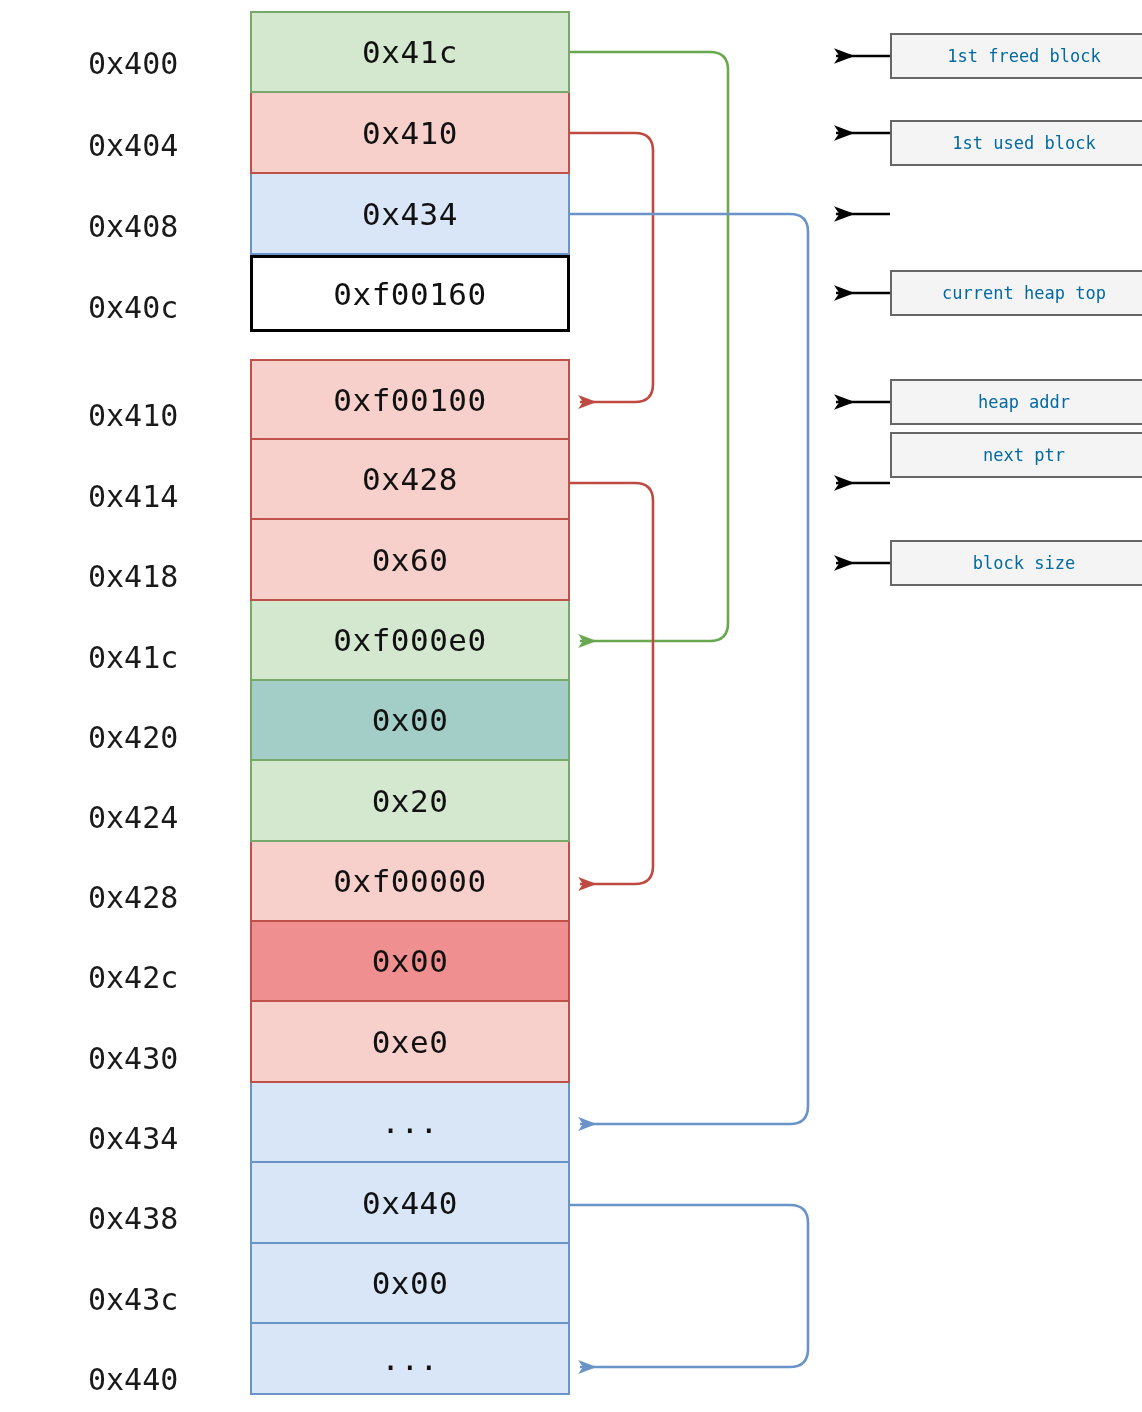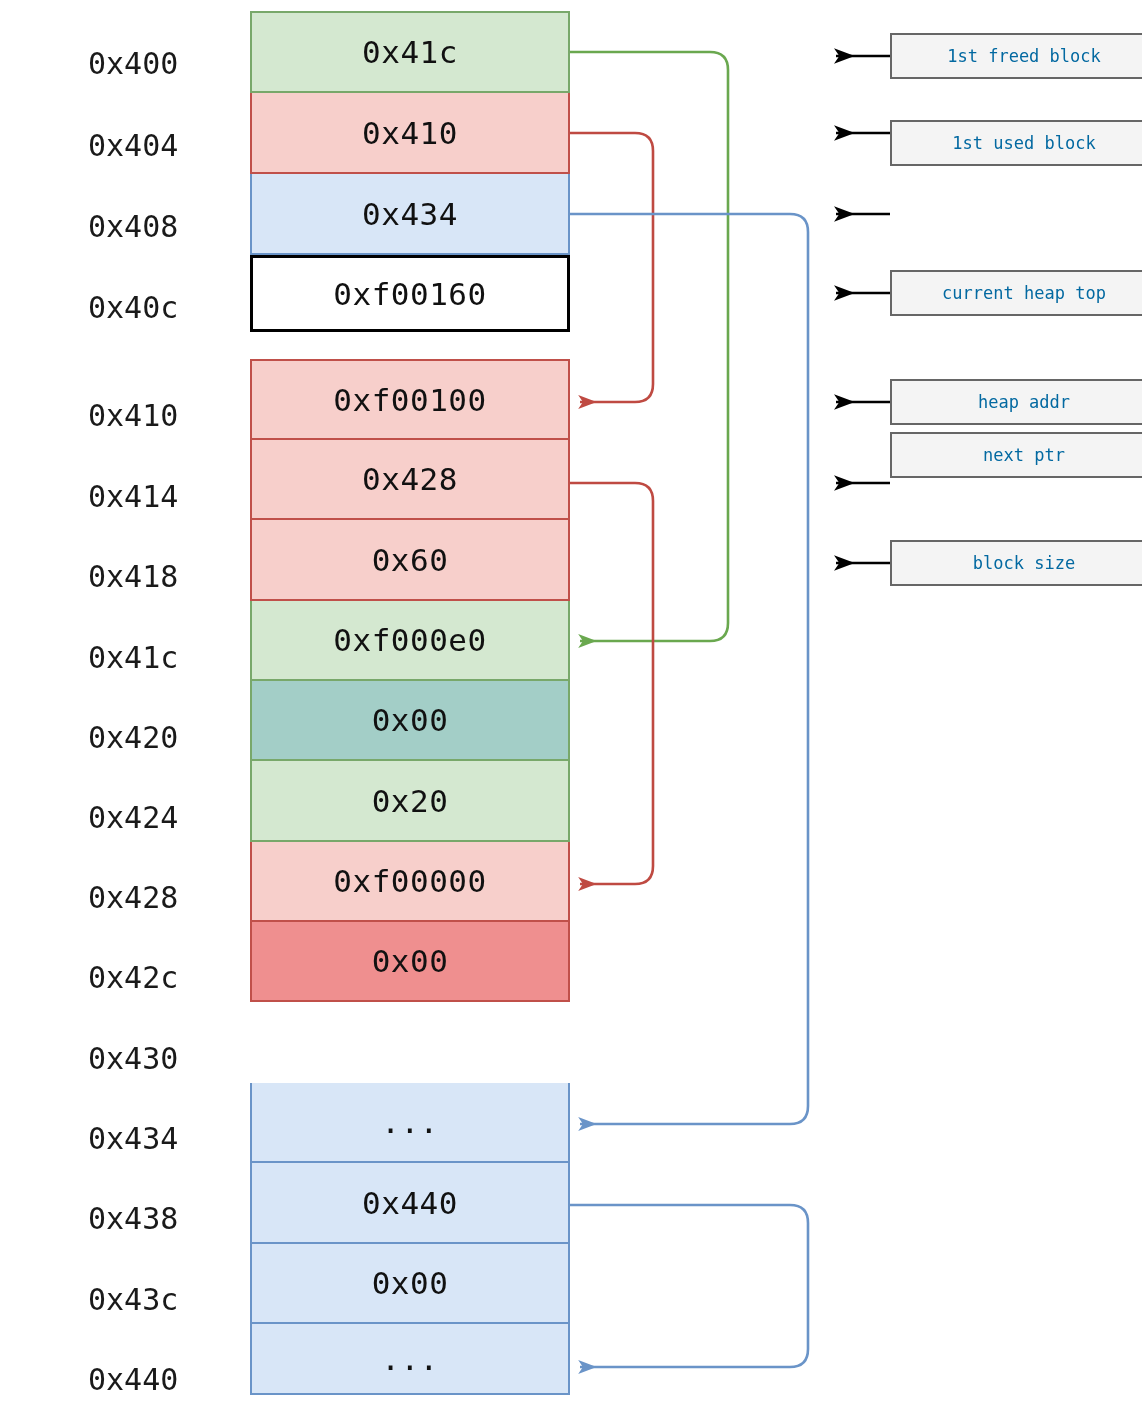--- a/index.html
+++ b/index.html
@@ -106,20 +106,21 @@
   <div class="cell white" style="top:255px; height:77px">0xf00160</div>
 
   <div class="cell red" style="top:359px;  height:81px">0xf00100</div>
   <div class="cell red nt" style="top:440px;  height:80px">0x428</div>
   <div class="cell red nt" style="top:520px;  height:81px">0x60</div>
   <div class="cell green nt" style="top:601px;  height:80px">0xf000e0</div>
   <div class="cell teal nt" style="top:681px;  height:80px">0x00</div>
   <div class="cell green nt" style="top:761px;  height:81px">0x20</div>
   <div class="cell red nt" style="top:842px;  height:80px">0xf00000</div>
   <div class="cell darkred nt" style="top:922px;height:80px">0x00</div>
+  <div class="cell red nt" style="top:1002px; height:81px">0xe0</div>
   <div class="cell blue nt" style="top:1083px; height:80px">...</div>
   <div class="cell blue nt" style="top:1163px; height:81px">0x440</div>
   <div class="cell blue nt" style="top:1244px; height:80px">0x00</div>
   <div class="cell blue nt" style="top:1324px; height:71px">...</div>
 
   <svg id="arrows" viewBox="0 0 1142 1412">
     <defs>
       <marker id="ah-green" viewBox="0 0 10 10" refX="9" refY="5" markerWidth="7" markerHeight="7" orient="auto-start-reverse">
         <path d="M 0 5 L 10 1.2 L 7.4 5 L 10 8.8 Z" fill="#6aa84f"></path>
       </marker>

